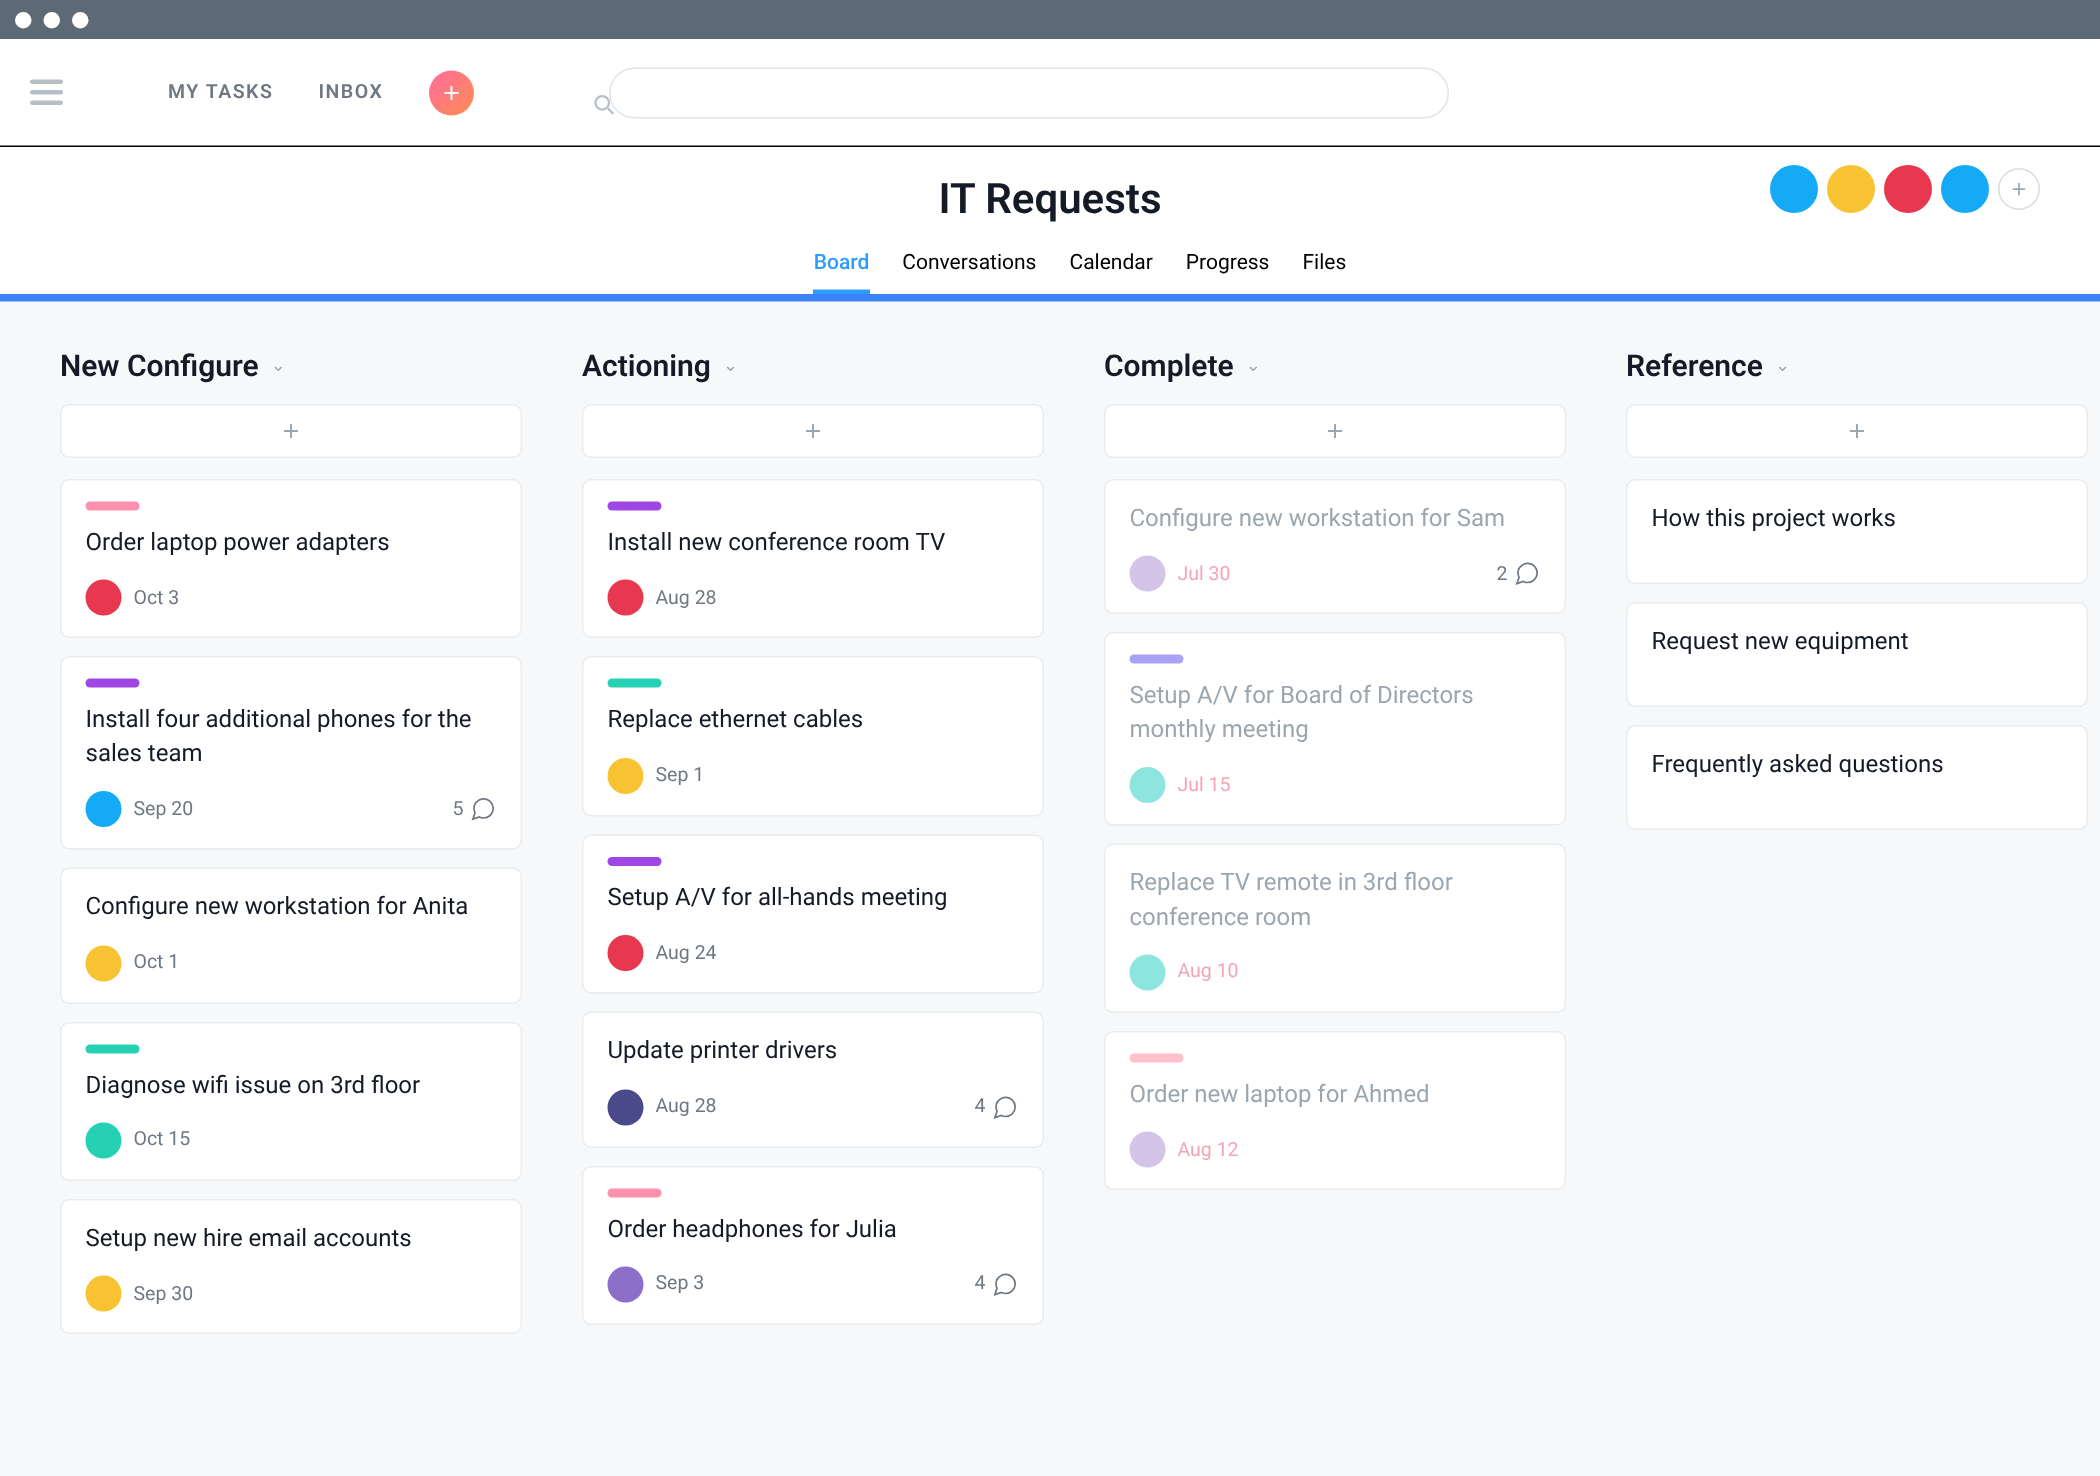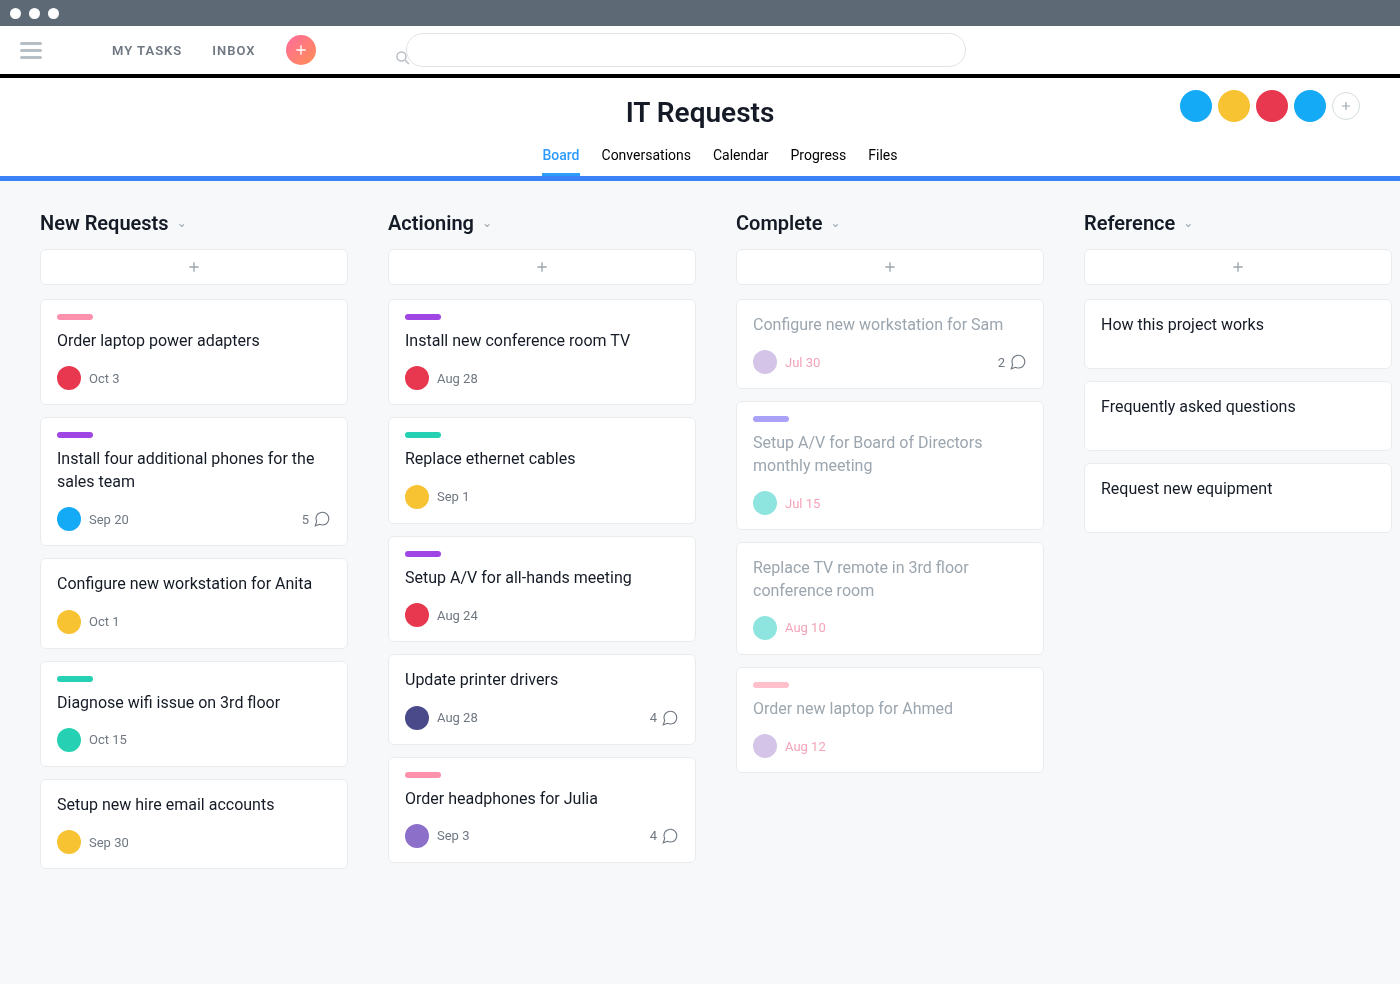--- a/index.html
+++ b/index.html
@@ -1,21 +1,21 @@
 <!DOCTYPE html>
 <html><head>
 <meta charset="utf-8">
 <style>
 * { margin: 0; padding: 0; box-sizing: border-box; font-family: -apple-system, BlinkMacSystemFont, "Segoe UI", Roboto, Helvetica, Arial, sans-serif; }
 body { background: #f6f8f9; width: 1400px; height: 984px; overflow: hidden; }
 
 .titlebar { background: #5d6a75; height: 26px; display: flex; align-items: center; padding: 0 10px; gap: 8px; }
 .titlebar .dot { width: 11px; height: 11px; border-radius: 50%; background: #fff; }
 
-.topbar { background: #fff; height: 52px; display: flex; align-items: center; padding: 0 20px; border-bottom: 4px solid #000000; gap: 30px; }
+.topbar { background: #fff; height: 72px; display: flex; align-items: center; padding: 0 20px; border-bottom: 1px solid #000000; gap: 30px; }
 .hamburger { display: flex; flex-direction: column; gap: 4px; cursor: pointer; }
 .hamburger span { display: block; width: 22px; height: 3px; background: #b7bfc6; border-radius: 2px; }
 .nav-link { font-size: 13px; font-weight: 600; letter-spacing: 1px; color: #6f7782; cursor: pointer; }
 .add-btn { width: 30px; height: 30px; border-radius: 50%; background: linear-gradient(135deg,#ff6b9d,#ff8e53); display: flex; align-items: center; justify-content: center; color: #fff; cursor: pointer; }
 .add-btn svg { width: 16px; height: 16px; }
 .search-wrap { flex: 1; max-width: 560px; margin-left: 60px; }
 .search { width: 100%; height: 34px; border: 1px solid #e0e4e8; border-radius: 17px; padding: 0 40px; position: relative; }
 .search-icon { position: absolute; color: #b7bfc6; margin-left: -26px; margin-top: 8px; }
 
 .header-section { background: #fff; padding: 18px 0 0 0; border-bottom: 5px solid #3b82f6; position: relative; }
@@ -95,21 +95,21 @@
       <div class="tab">Conversations</div>
       <div class="tab">Calendar</div>
       <div class="tab">Progress</div>
       <div class="tab">Files</div>
     </div>
 </div>
 
 <div class="board-wrap" id="board">
     <div class="column">
       <div class="col-header">
-        <span class="col-title">New Requests</span>
+        <span class="col-title">New Configure</span>
         <span class="chevron">⌄</span>
       </div>
       <div class="add-card">
         <svg width="16" height="16" viewBox="0 0 24 24">
           <path fill="currentColor" d="M11 5h2v6h6v2h-6v6h-2v-6H5v-2h6z"></path>
         </svg>
       </div>
       <div class="card">
         <div class="tag" style="background: rgb(252, 145, 173);"></div>
         <div class="card-title">Order laptop power adapters</div>
@@ -271,19 +271,19 @@
       </div>
       <div class="add-card">
         <svg width="16" height="16" viewBox="0 0 24 24">
           <path fill="currentColor" d="M11 5h2v6h6v2h-6v6h-2v-6H5v-2h6z"></path>
         </svg>
       </div>
       <div class="card" style="min-height: 70px;">
         <div class="card-title">How this project works</div>
       </div>
       <div class="card" style="min-height: 70px;">
+        <div class="card-title">Request new equipment</div>
+      </div>
+      <div class="card" style="min-height: 70px;">
         <div class="card-title">Frequently asked questions</div>
       </div>
-      <div class="card" style="min-height: 70px;">
-        <div class="card-title">Request new equipment</div>
-      </div>
     </div>
   </div>
 
 </body></html>

